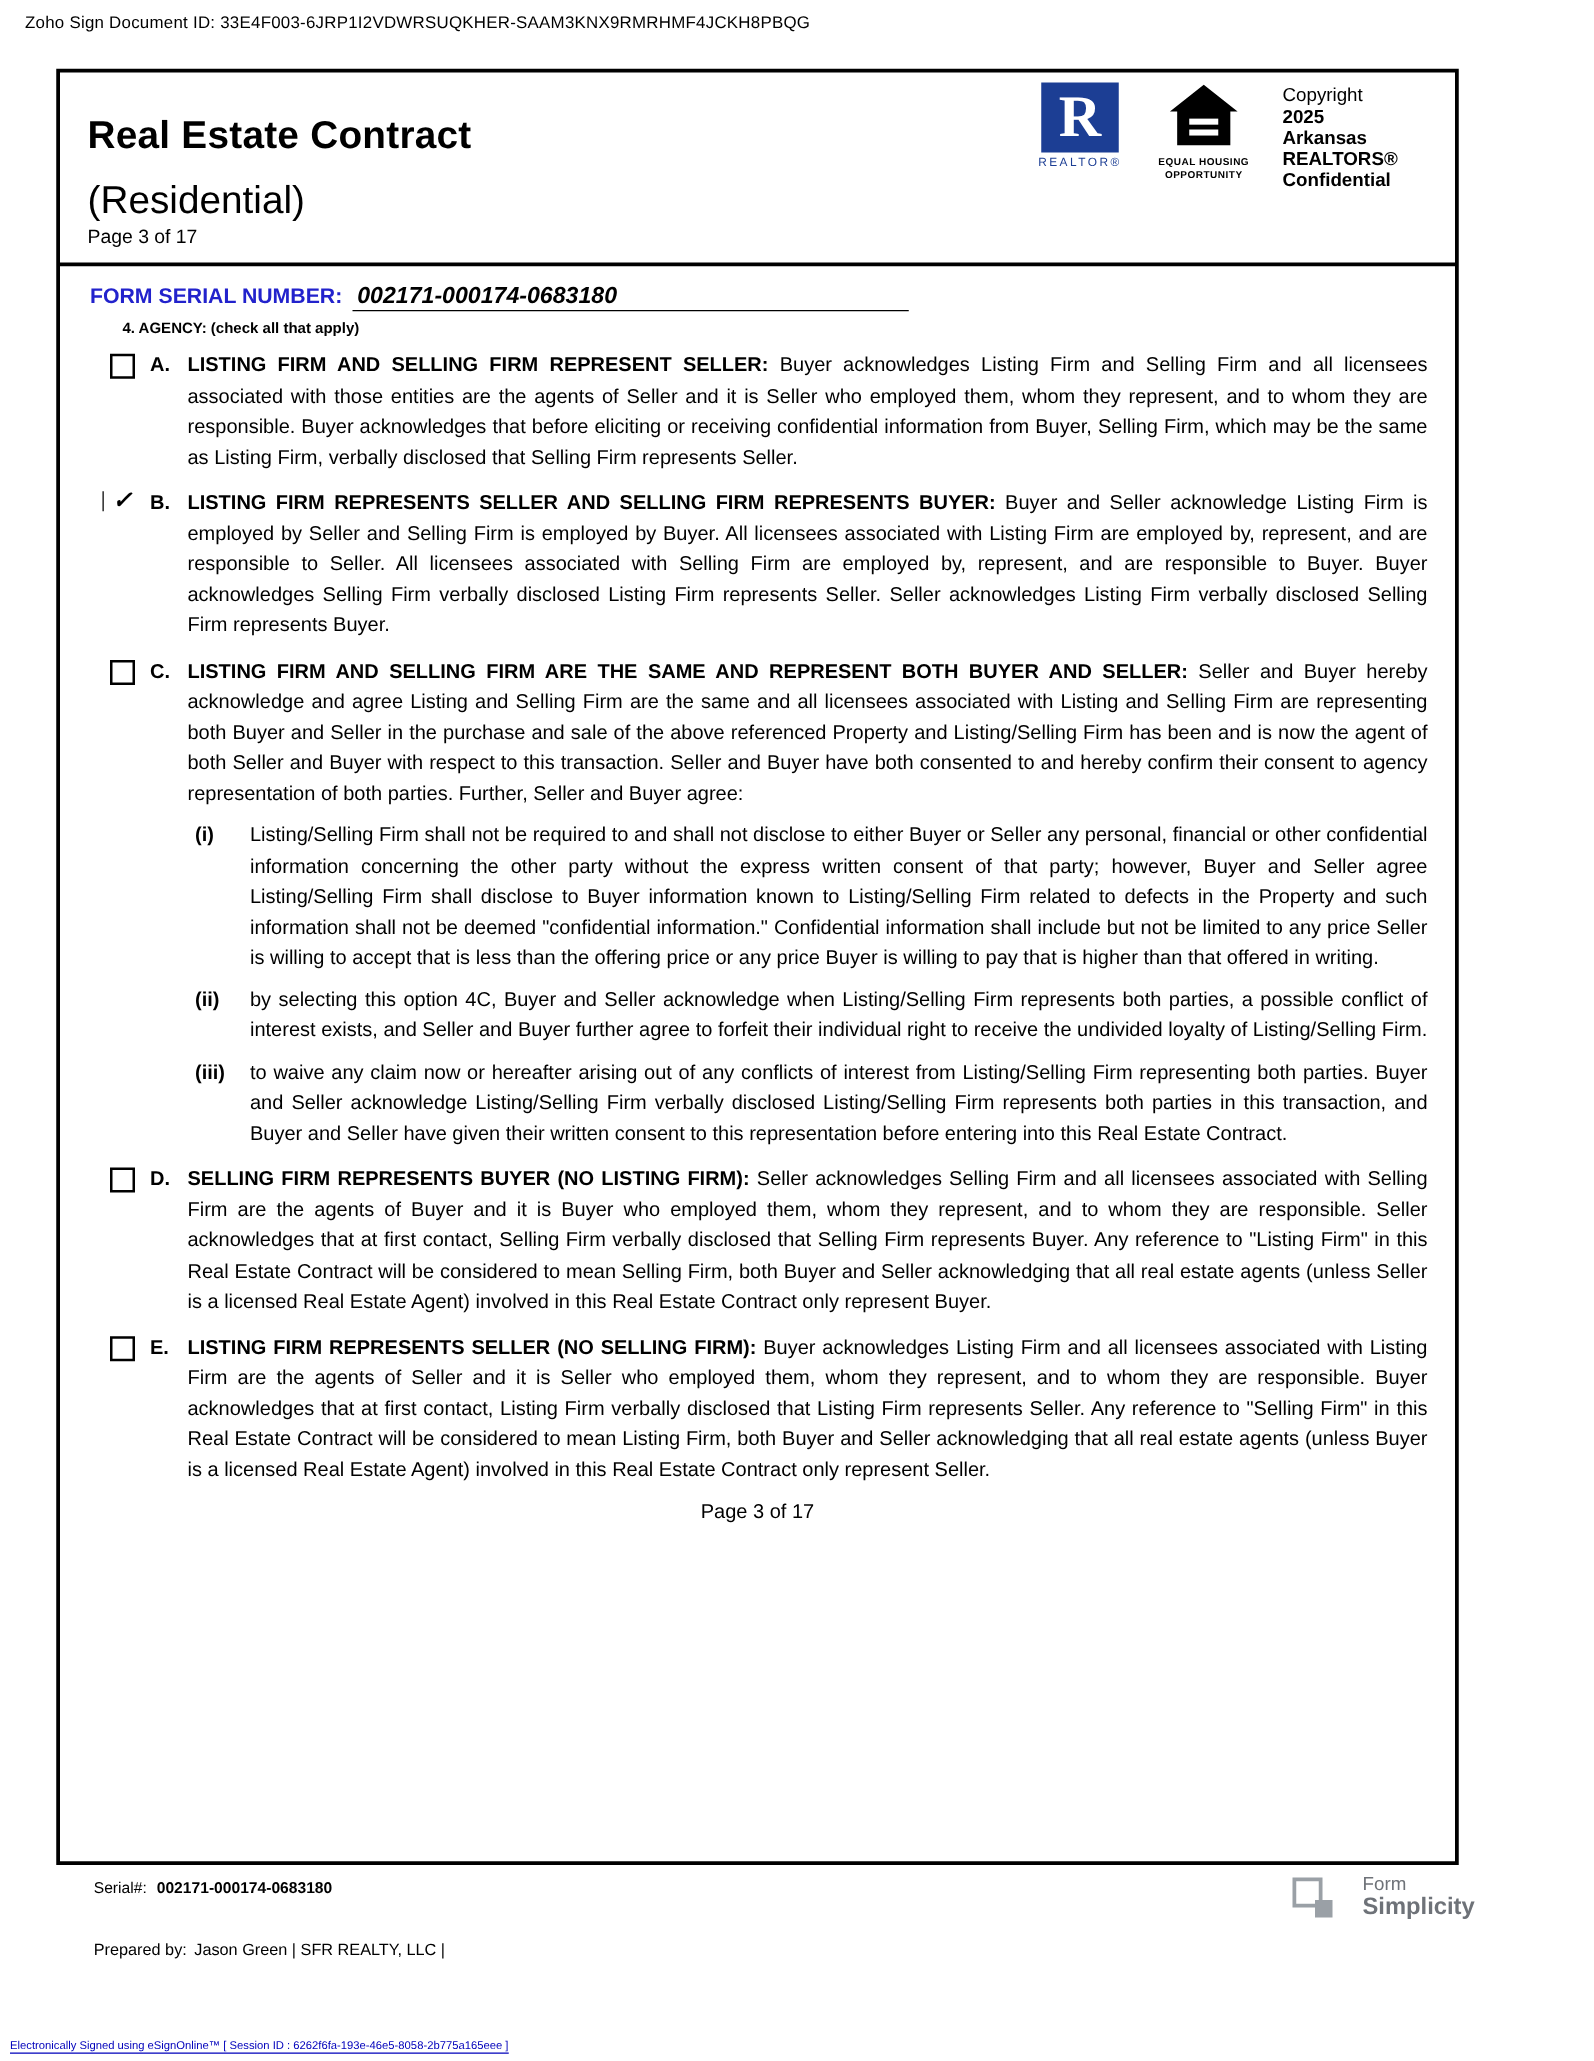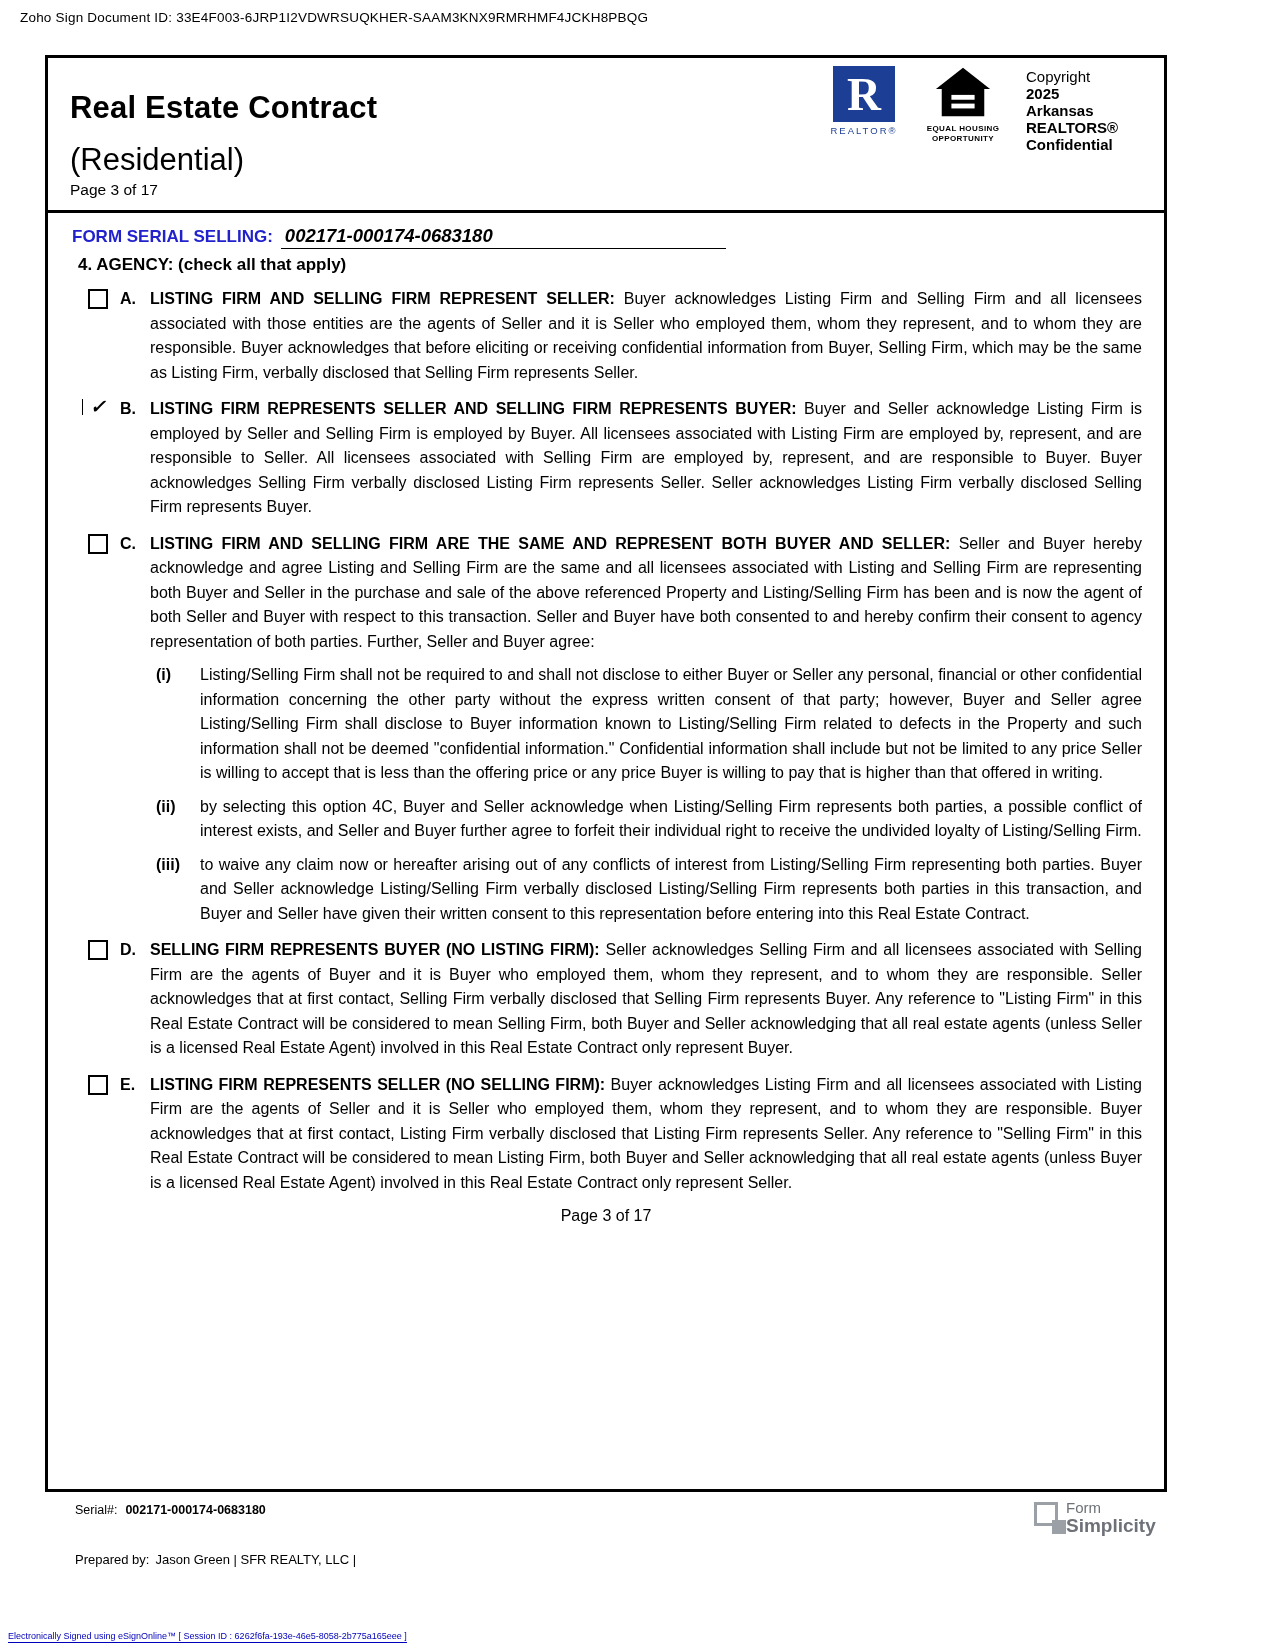--- a/index.html
+++ b/index.html
@@ -41,21 +41,21 @@
   .divider { border-bottom:3px solid #000; margin:0 -22px; }
 
   
   .serial-row { margin:12px 0 6px 2px; white-space:nowrap; }
   .serial-label { color:#2222cc; font-weight:bold; font-size:17px; }
   .serial-value {
     display:inline-block; width:445px; margin-left:8px; padding:0 0 1px 4px;
     font-size:18.5px; font-weight:bold; font-style:italic; border-bottom:1.5px solid #000;
   }
 
-  .section-heading { font-size:17px; font-weight:bold; margin:4px 0 12px 8px; }
+  .section-heading { font-size:12px; font-weight:bold; margin:4px 0 12px 28px; }
 
   
   .item { position:relative; padding-left:80px; margin-bottom:12px; font-size:16px; line-height:24.5px; }
   .checkbox { position:absolute; left:18px; top:2px; width:20px; height:20px; border:2px solid #000; background:#fff; }
   .checkmark { position:absolute; left:20px; top:-2px; font-size:19px; font-weight:bold; font-style:italic; }
   .checkmark::before { content:""; position:absolute; left:-8px; top:4px; height:16px; border-left:1.5px solid #000; }
   .letter { position:absolute; left:50px; top:0; font-weight:bold; }
   .itext { text-align:justify; }
   .ihead { font-weight:bold; }
 
@@ -63,21 +63,21 @@
   .roman { position:absolute; left:6px; top:0; font-weight:bold; }
 
   .page-note-bottom { text-align:center; font-size:16px; margin-top:6px; }
 
   
   .f-serial { position:absolute; left:75px; top:1503px; font-size:12.5px; }
   .f-serial .val { font-weight:bold; margin-left:8px; }
   .f-prepared { position:absolute; left:75px; top:1552px; font-size:13px; }
   .f-prepared .val { margin-left:6px; }
 
-  .form-simplicity { position:absolute; left:1034px; top:1500px; display:flex; align-items:center; gap:0; color:#6e7278; }
+  .form-simplicity { position:absolute; left:1034px; top:1500px; display:flex; align-items:center; gap:24px; color:#6e7278; }
   .fs-icon { position:relative; width:32px; height:32px; }
   .fs-icon .sq1 { position:absolute; left:0; top:0; width:24px; height:24px; border:3px solid #9aa0a6; }
   .fs-icon .sq2 { position:absolute; right:0; bottom:0; width:14px; height:14px; background:#9aa0a6; }
   .fs-text { line-height:1.05; }
   .fs-word1 { font-size:15px; }
   .fs-word2 { font-size:19px; font-weight:bold; }
 
   .esign-line { position:absolute; left:8px; top:1631px; font-size:9px; color:#0000bb; }
   .esign-line span { border-bottom:1px solid #0000bb; padding-bottom:1px; }
 </style>
@@ -117,21 +117,21 @@
         <div class="b">Arkansas</div>
         <div class="b">REALTORS®</div>
         <div class="b">Confidential</div>
       </div>
     </div>
   </div>
 
   <div class="divider"></div>
 
   <div class="serial-row">
-    <span class="serial-label">FORM SERIAL SELLING:</span><span class="serial-value">002171-000174-0683180</span>
+    <span class="serial-label">FORM SERIAL NUMBER:</span><span class="serial-value">002171-000174-0683180</span>
   </div>
 
   <div class="section-heading">4. AGENCY: (check all that apply)</div>
 
   <div class="item">
     <span class="checkbox"></span>
     <span class="letter">A.</span>
     <p class="itext"><b class="ihead">LISTING FIRM AND SELLING FIRM REPRESENT SELLER:</b> <span>Buyer acknowledges Listing Firm and Selling Firm and all licensees associated with those entities are the agents of Seller and it is Seller who employed them, whom they represent, and to whom they are responsible. Buyer acknowledges that before eliciting or receiving confidential information from Buyer, Selling Firm, which may be the same as Listing Firm, verbally disclosed that Selling Firm represents Seller.</span></p>
   </div>
 

